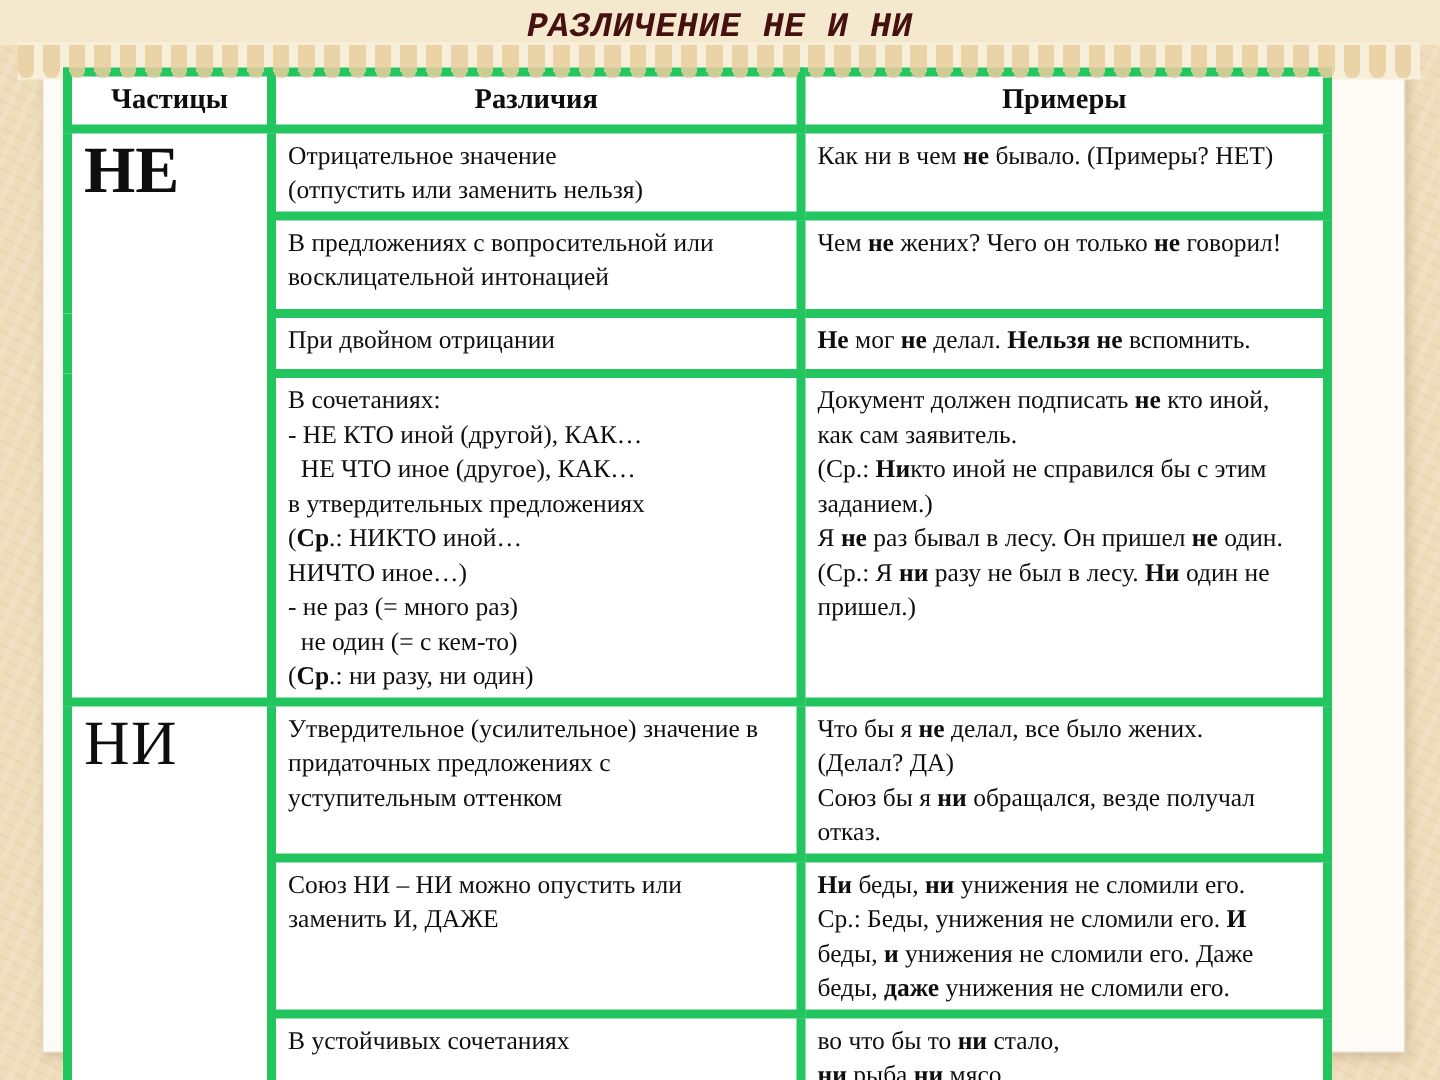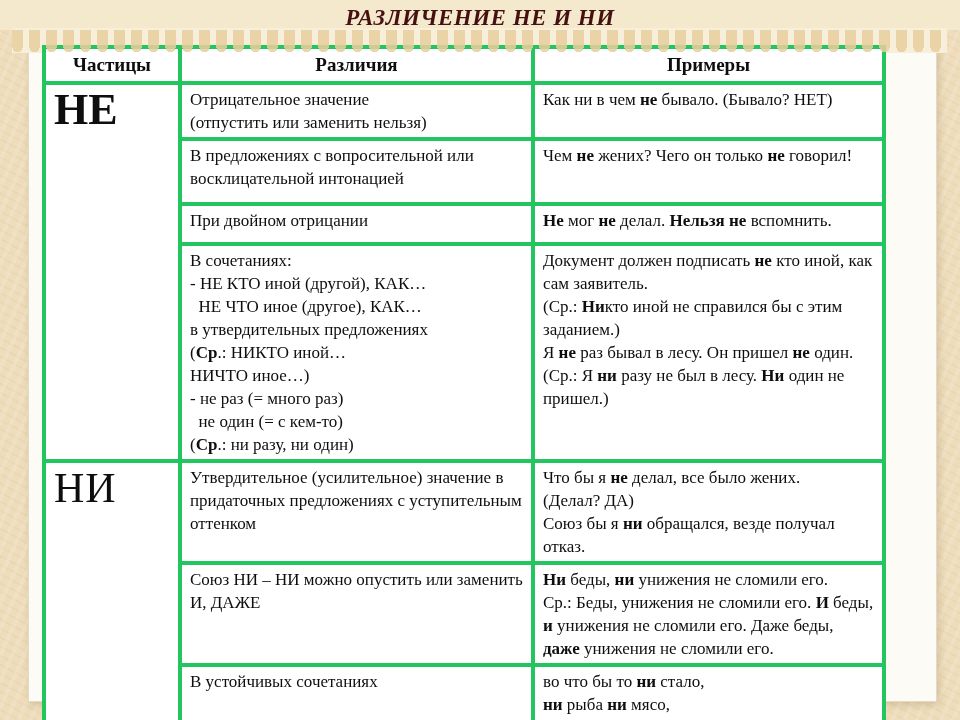--- a/index.html
+++ b/index.html
@@ -12,21 +12,21 @@
     font-family:"Liberation Serif","DejaVu Serif",serif;
     color:#0e0e0e;
   }
   .top-strip{
     position:absolute;left:0;top:0;width:960px;height:30px;
     background:#f4e8cd;
   }
   .page-title{
     position:absolute;left:0;top:5px;width:960px;
     text-align:center;
-    font-family:Liberation Serif, serif;
+    font-family:Liberation Mono, monospace;
     font-style:italic;font-weight:bold;
     font-size:23px;letter-spacing:.5px;
     color:#451010;
   }
   .sheet{
     position:absolute;left:28px;top:36px;width:907px;height:664px;
     background:#fcfbf6;
     border:1px solid rgba(170,140,95,.30);
     box-shadow:2px 3px 7px rgba(120,90,40,.22);
   }
@@ -43,21 +43,21 @@
     background-position:0 0, 0 18px;
     background-repeat:repeat-x;
     pointer-events:none;
   }
   table.rules{
     position:absolute;left:42px;top:45px;
     width:840px;border-collapse:collapse;table-layout:fixed;
     background:#fff;
   }
   table.rules th, table.rules td{
-    border:4px solid #22c55e;
+    border:6px solid #22c55e;
     vertical-align:top;
     padding:3px 8px;
     font-size:17px;
     line-height:23px;
     text-align:left;
   }
   table.rules th{
     font-size:19px;font-weight:bold;text-align:center;
     padding:4px 6px;line-height:24px;
   }
@@ -89,21 +89,21 @@
       <tr style="height:34px">
         <th>Частицы</th>
         <th>Различия</th>
         <th>Примеры</th>
       </tr>
     </thead>
     <tbody>
       <tr style="height:54px">
         <td class="particle ne" rowspan="4">НЕ</td>
         <td><span>Отрицательное значение</span><br><span>(отпустить или заменить нельзя)</span></td>
-        <td><span>Как ни в чем </span><b>не</b><span> бывало. (Бывало? НЕТ)</span></td>
+        <td><span>Как ни в чем </span><b>не</b><span> бывало. (Примеры? НЕТ)</span></td>
       </tr>
       <tr style="height:65px">
         <td><span>В предложениях с вопросительной или восклицательной интонацией</span></td>
         <td><span>Чем </span><b>не</b><span> жених? Чего он только </span><b>не</b><span> говорил!</span></td>
       </tr>
       <tr style="height:40px">
         <td><span>При двойном отрицании</span></td>
         <td><b>Не</b><span> мог </span><b>не</b><span> делал. </span><b>Нельзя не</b><span> вспомнить.</span></td>
       </tr>
       <tr style="height:208px">

